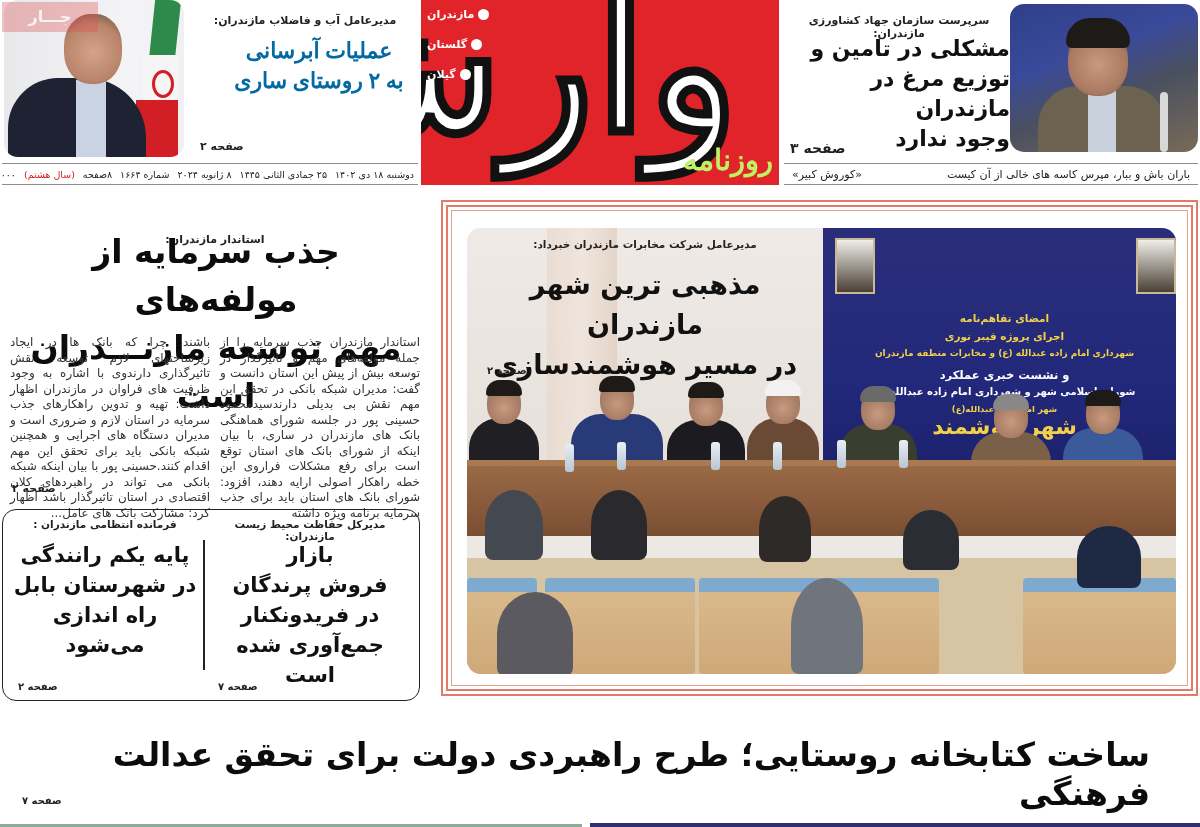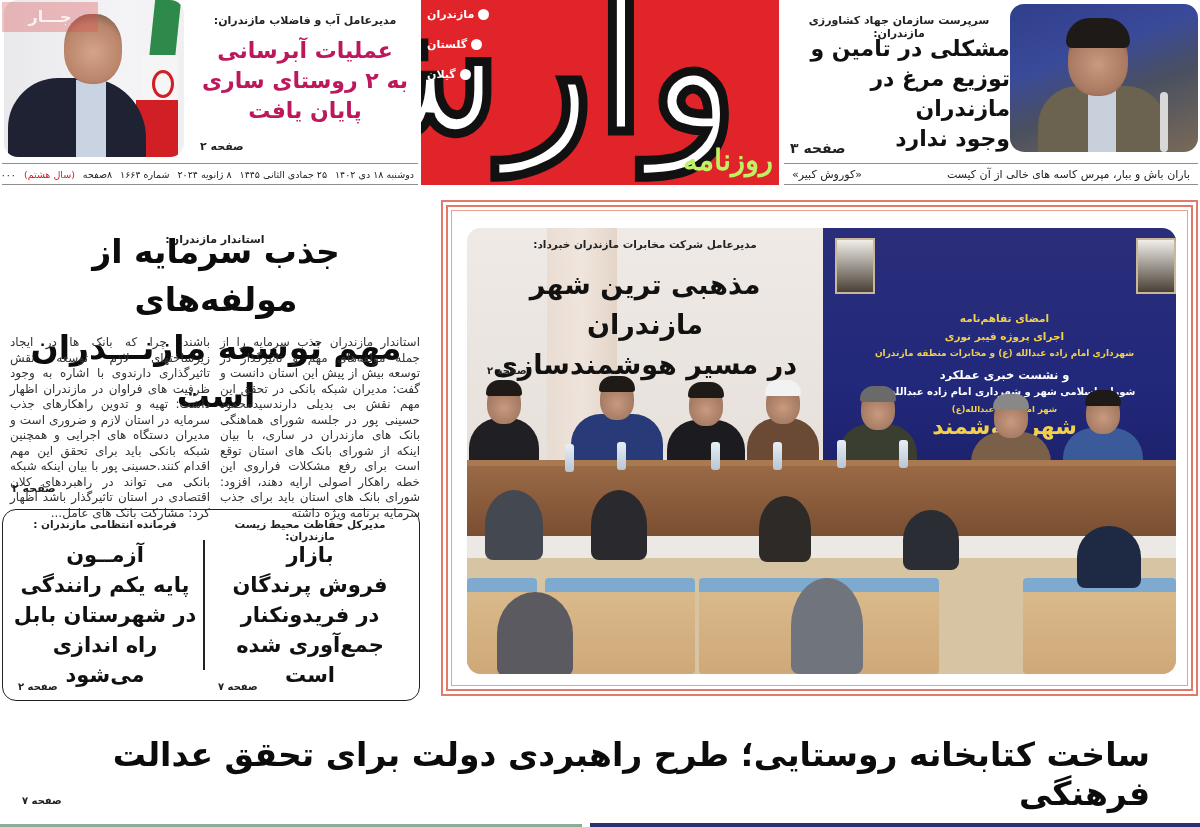--- a/index.html
+++ b/index.html
@@ -38,21 +38,21 @@
   .tl-photo .flag-w { position: absolute; left: 138px; top: 55px; width: 36px; height: 50px; background: #f5f5f5; }
   .tl-photo .flag-emb { position: absolute; left: 148px; top: 70px; width: 22px; height: 28px; border: 3px solid #d21f26; border-radius: 50%; }
   .tl-photo .flag-r { position: absolute; left: 132px; top: 100px; width: 42px; height: 57px; background: #d21f26; }
   .tl-photo .head { position: absolute; left: 60px; top: 14px; width: 58px; height: 70px; border-radius: 45%;
     background: radial-gradient(circle at 50% 55%, #d4a48a 0%, #b9846a 60%, #5c4a40 100%); }
   .tl-photo .suit { position: absolute; left: 4px; top: 78px; width: 138px; height: 90px; border-radius: 50px 60px 0 0; background: #1f2233; }
   .tl-photo .shirt { position: absolute; left: 72px; top: 80px; width: 30px; height: 78px; background: #c9d3e2; }
   .tl-watermark { left: 2px; top: 2px; width: 96px; height: 30px; background: rgba(220,80,80,0.35); color: rgba(255,255,255,0.8); font-size: 16px; font-weight: bold; text-align: center; line-height: 30px; }
 
   .tl-kicker { left: 190px; top: 14px; width: 230px; text-align: center; font-size: 11px; font-weight: bold; color: #222; }
-  .tl-title { left: 190px; top: 36px; width: 230px; text-align: center; font-size: 22px; font-weight: bold; line-height: 30px; color: #be185d; }
+  .tl-title { left: 204px; top: 36px; width: 230px; text-align: center; font-size: 22px; font-weight: bold; line-height: 30px; color: #0369a1; font-family: Liberation Serif, serif; }
   .tl-page { left: 200px; top: 140px; font-size: 11px; font-weight: bold; color: #222; }
 
   .date-bar { left: 2px; top: 163px; width: 416px; height: 22px; border-top: 1px solid #8e8e8e; border-bottom: 1px solid #8e8e8e;
     display: flex; align-items: center; gap: 8px; padding: 0 4px; font-size: 9.5px; color: #222; white-space: nowrap; overflow: hidden; }
   .date-bar .year { color: #d21f26; }
 
   
   .lead-kicker { left: 10px; top: 205px; width: 410px; text-align: center; font-size: 11px; font-weight: bold; color: #222; margin-top: 28px; }
   .lead-title { left: 8px; top: 228px; width: 416px; text-align: center; font-size: 33px; font-weight: 900; line-height: 48px; color: #0c0c0c; letter-spacing: -0.5px; }
   .lead-col { top: 335px; width: 200px; font-size: 12px; line-height: 15.5px; color: #333; text-align: justify; }
@@ -159,21 +159,20 @@
   <div class="suit"></div>
   <div class="shirt"></div>
   <div class="head"></div>
 </div>
 <div class="abs tl-watermark">جـــار</div>
 
 <div class="abs tl-kicker">مدیرعامل آب و فاضلاب مازندران:</div>
 <div class="abs tl-title">
   <div>عملیات آبرسانی</div>
   <div>به ۲ روستای ساری</div>
-  <div>پایان یافت</div>
 </div>
 <div class="abs tl-page">صفحه ۲</div>
 
 <div class="abs date-bar">
   <span>دوشنبه ۱۸ دی ۱۴۰۲</span>
   <span>۲۵ جمادی الثانی ۱۴۴۵</span>
   <span>۸ ژانویه ۲۰۲۴</span>
   <span>شماره ۱۶۶۴</span>
   <span>۸صفحه</span>
   <span class="year">(سال هشتم)</span>
@@ -196,21 +195,20 @@
 <div class="abs tw-title tw-right">
   <div>بازار</div>
   <div>فروش پرندگان</div>
   <div>در فریدونکنار</div>
   <div>جمع‌آوری شده است</div>
 </div>
 <div class="abs tw-page" style="left:218px;">صفحه ۷</div>
 
 <div class="abs tw-kicker tw-left">فرمانده انتظامی مازندران :</div>
 <div class="abs tw-title tw-left">
-  <div>آزمــون</div>
   <div>پایه یکم رانندگی</div>
   <div>در شهرستان بابل</div>
   <div>راه اندازی می‌شود</div>
 </div>
 <div class="abs tw-page" style="left:18px;">صفحه ۲</div>
 
 <div class="abs frame-outer"></div>
 <div class="abs frame-mid"></div>
 <div class="abs frame-inner"></div>
 

